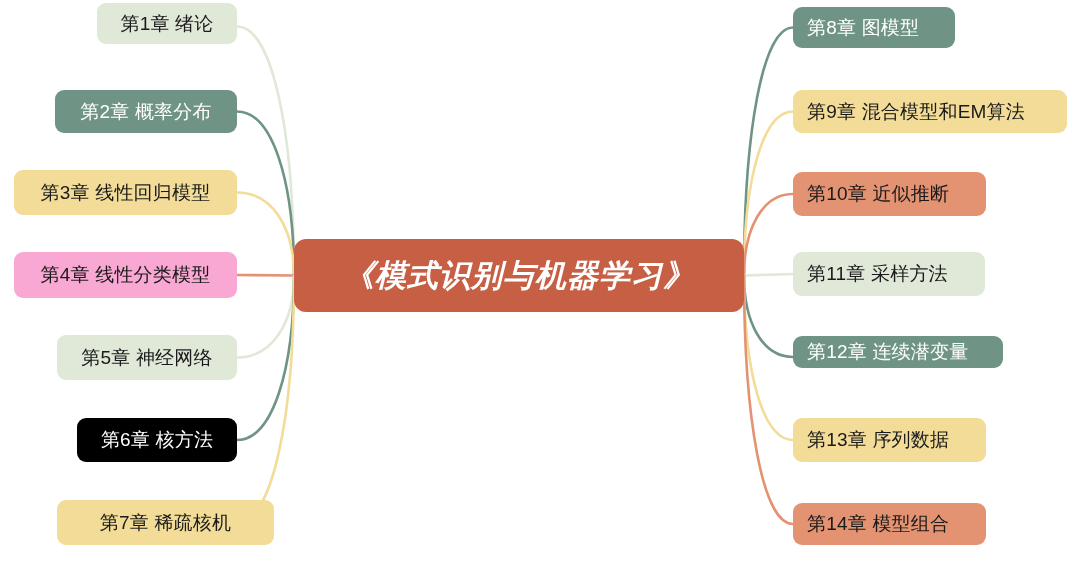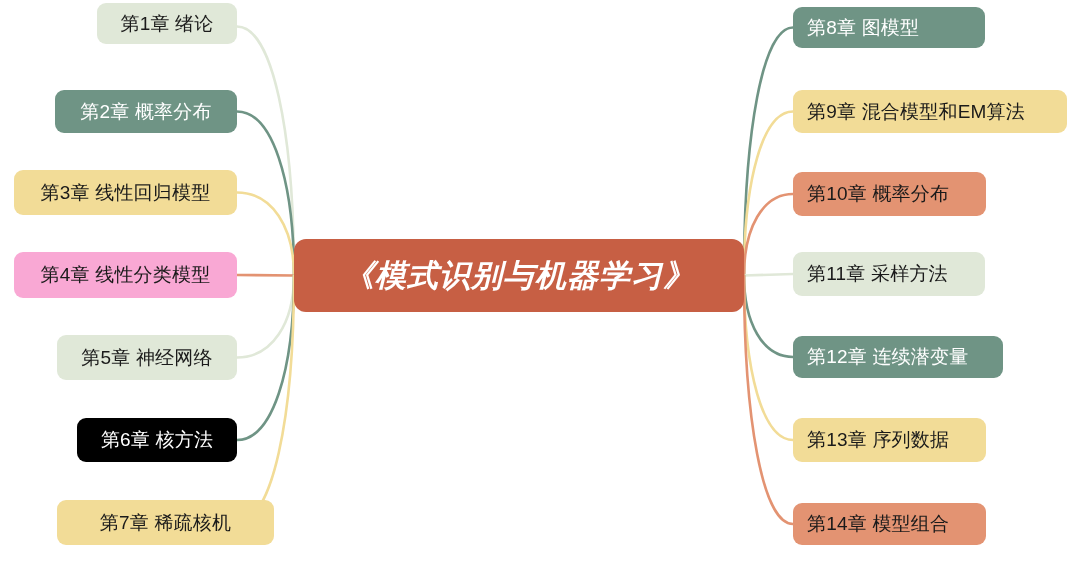--- a/index.html
+++ b/index.html
@@ -66,24 +66,24 @@
   </svg>
 
   <div id="nodes-layer">
       <div class="node left t-dark" style="left: 97px; top: 3px; width: 140px; height: 41px; background: rgb(224, 232, 216);">第1章 绪论</div>
       <div class="node left t-light" style="left: 55px; top: 90px; width: 182px; height: 43px; background: rgb(111, 148, 133);">第2章 概率分布</div>
       <div class="node left t-dark" style="left: 14px; top: 170px; width: 223px; height: 45px; background: rgb(242, 220, 151);">第3章 线性回归模型</div>
       <div class="node left t-dark" style="left: 14px; top: 252px; width: 223px; height: 46px; background: #f9a8d4;">第4章 线性分类模型</div>
       <div class="node left t-dark" style="left: 57px; top: 335px; width: 180px; height: 45px; background: rgb(224, 232, 216);">第5章 神经网络</div>
       <div class="node left t-light" style="left: 77px; top: 418px; width: 160px; height: 44px; background: #000000;">第6章 核方法</div>
       <div class="node left t-dark" style="left: 57px; top: 500px; width: 217px; height: 45px; background: rgb(242, 220, 151);">第7章 稀疏核机</div>
-      <div class="node right t-light" style="left: 793px; top: 7px; width: 192px; height: 41px; background: rgb(111, 148, 133);">第8章 图模型</div>
+      <div class="node right t-light" style="left: 793px; top: 7px; width: 162px; height: 41px; background: rgb(111, 148, 133);">第8章 图模型</div>
       <div class="node right t-dark" style="left: 793px; top: 90px; width: 274px; height: 43px; background: rgb(242, 220, 151);">第9章 混合模型和EM算法</div>
-      <div class="node right t-dark" style="left: 793px; top: 172px; width: 193px; height: 44px; background: rgb(227, 147, 114);">第10章 概率分布</div>
+      <div class="node right t-dark" style="left: 793px; top: 172px; width: 193px; height: 44px; background: rgb(227, 147, 114);">第10章 近似推断</div>
       <div class="node right t-dark" style="left: 793px; top: 252px; width: 192px; height: 44px; background: rgb(224, 232, 216);">第11章 采样方法</div>
-      <div class="node right t-light" style="left: 793px; top: 336px; width: 210px; height: 42px; background: rgb(111, 148, 133);">第12章 连续潜变量</div>
+      <div class="node right t-light" style="left: 793px; top: 336px; width: 210px; height: 32px; background: rgb(111, 148, 133);">第12章 连续潜变量</div>
       <div class="node right t-dark" style="left: 793px; top: 418px; width: 193px; height: 44px; background: rgb(242, 220, 151);">第13章 序列数据</div>
       <div class="node right t-dark" style="left: 793px; top: 503px; width: 193px; height: 42px; background: rgb(227, 147, 114);">第14章 模型组合</div>
     </div>
 
   <div class="center-node" id="center-node" style="left: 294px; top: 239px; width: 450px; height: 73px; background: rgb(199, 95, 68); color: rgb(255, 255, 255);">《模式识别与机器学习》</div>
 
 </div>
 
 </body></html>

